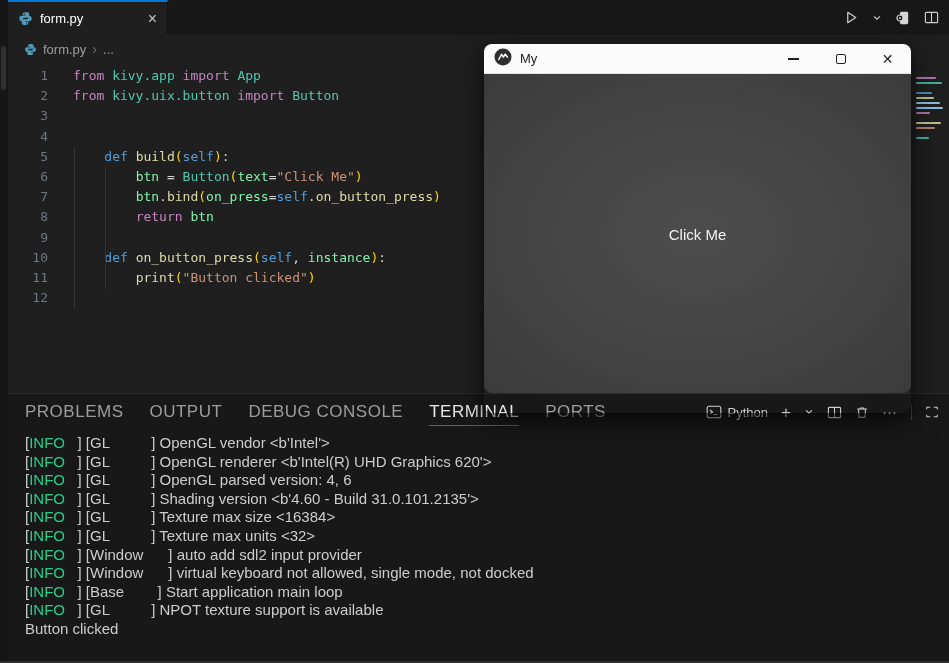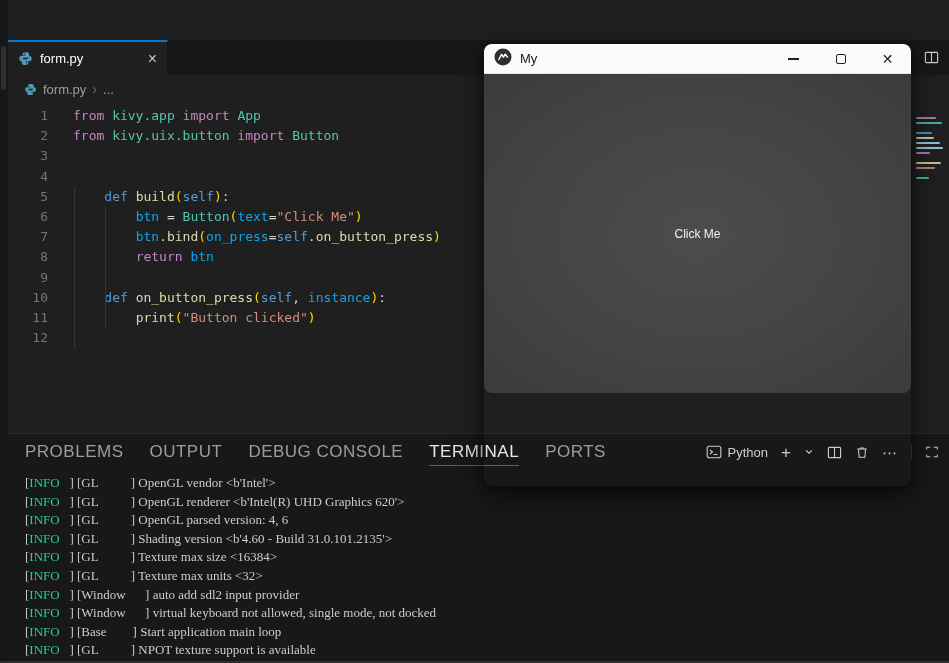--- a/index.html
+++ b/index.html
@@ -6,21 +6,21 @@
   html,body { background:#000; }
   .screen {
     position:relative; width:949px; height:663px; overflow:hidden;
     background:#1f1f1f; font-family:"Liberation Sans", sans-serif;
     border-bottom:2px solid #2d2d2d;
   }
   
   .left-strip { position:absolute; left:0; top:0; width:8px; height:100%; background:#161616; }
   .strip-thumb { position:absolute; left:1px; top:46px; width:5px; height:44px; background:#303030; border-radius:2px; }
 
-  .main { position:absolute; left:8px; top:0; right:0; bottom:0; overflow:hidden;margin-top:40px; }
+  .main { position:absolute; left:8px; top:0; right:0; bottom:0; overflow:hidden; }
 
   
   .tabbar { height:35px; background:#181818; display:flex; align-items:stretch; position:relative; }
   .tab {
     width:160px; background:#1f1f1f; display:flex; align-items:center; gap:7px;
     padding:0 10px; border-top:2px solid #0078d4; border-right:1px solid #141414;
   }
   .tab-label { color:#ffffff; font-size:13px; flex:1; }
   .tab-close { color:#c5c5c5; font-size:16px; line-height:1; cursor:pointer; }
   .editor-actions { position:absolute; right:10px; top:0; height:35px; display:flex; align-items:center; gap:13px; color:#cfcfcf; }
@@ -37,21 +37,21 @@
   .editor { position:relative; height:330px; padding-top:3px; font-family:"DejaVu Sans Mono","Liberation Mono",monospace; font-size:13px; }
   .code-row { display:flex; height:20.2px; line-height:20.2px; white-space:pre; }
   .code-row.active { box-shadow: inset 0 1px 0 #3a3a3a, inset 0 -1px 0 #3a3a3a; }
   .ln { width:50px; text-align:right; padding-right:10px; color:#6e7681; flex:none; }
   .code-row.active .ln { color:#c6c6c6; }
   .code { margin-left:15px; white-space:pre; color:#d4d4d4; }
   .tk-kw   { color:#c586c0; }
   .tk-kw2  { color:#569cd6; }
   .tk-type { color:#4ec9b0; }
   .tk-fn   { color:#dcdcaa; }
-  .tk-var  { color:#0ea5e9; }
+  .tk-var  { color:#86efac; }
   .tk-str  { color:#ce9178; }
   .tk-p    { color:#ffd700; }
   .tk-pl   { color:#d4d4d4; }
   .guide { position:absolute; width:1px; background:#353535; }
   .g1 { left:66px; top:84px;  height:162px; }
   .g2 { left:97px; top:104px; height:122px; }
   .minimap { position:absolute; right:3px; top:14px; width:30px; display:flex; flex-direction:column; gap:3px; }
   .mbar { height:2px; border-radius:1px; opacity:.85; }
 
   
@@ -60,39 +60,39 @@
   .ptab { font-size:17px; letter-spacing:.5px; color:#9d9d9d; margin-right:26px; cursor:pointer; position:relative; padding:10px 0; }
   .ptab.active { color:#e7e7e7; }
   .ptab.active::after { content:""; position:absolute; left:0; right:0; bottom:5px; height:1px; background:#0078d4; }
   .panel-actions { margin-left:auto; display:flex; align-items:center; gap:13px; color:#cccccc; }
   .panel-actions svg { display:block; }
   .term-chip { display:flex; align-items:center; gap:6px; font-size:13px; color:#cccccc; }
   .plus { font-size:17px; line-height:1; color:#cccccc; }
   .dots { font-size:15px; letter-spacing:1px; line-height:1; color:#cccccc; }
   .vdiv { width:1px; height:16px; background:#454545; }
 
-  .term { font-family:Liberation Serif, serif; font-size:13px; line-height:18.6px;
+  .term { font-family:Liberation Sans, sans-serif; font-size:15px; line-height:18.6px;
           color:#cccccc; padding:4px 0 0 17px; white-space:pre; }
   .level { color:#23d18b; }
 
   
-  .kivy { position:absolute; left:484px; top:44px; width:427px; height:442px; z-index:50;
+  .kivy { position:absolute; left:484px; top:44px; width:427px; height:369px; z-index:50;
           border-radius:8px; box-shadow:0 10px 30px rgba(0,0,0,.55), 0 2px 8px rgba(0,0,0,.4); }
   .kivy-titlebar { height:30px; background:#fbfbfb; border-radius:8px 8px 0 0; display:flex; align-items:center;
                    gap:8px; padding-left:10px; border-bottom:1px solid #e4e4e4; position:relative; }
   .kivy-title { font-size:13px; color:#1b1b1b; }
   .kivy-controls { position:absolute; right:0; top:0; height:30px; display:flex; }
   .kc { width:47px; height:30px; display:flex; align-items:center; justify-content:center; color:#1f1f1f; cursor:pointer; }
   .kc .minline { width:11px; height:1.4px; background:#1f1f1f; }
   .kc .box { width:10px; height:10px; border:1.3px solid #1f1f1f; border-radius:2px; }
   .kc.close { font-size:14px; }
   .kivy-body { height:319px; border-radius:0 0 8px 8px; position:relative;
                background:radial-gradient(ellipse at center, #4c4c4c 0%, #444444 55%, #3b3b3b 100%); }
   .click-me { position:absolute; left:0; right:0; top:50%; transform:translateY(-50%);
-              text-align:center; color:#f2f2f2; font-size:12px; }
+              text-align:center; color:#f2f2f2; font-size:15px; }
 </style>
 </head>
 <body>
 
 <div class="screen">
   <div class="left-strip">
     <div class="strip-thumb"></div>
   </div>
 
   <div class="main">

